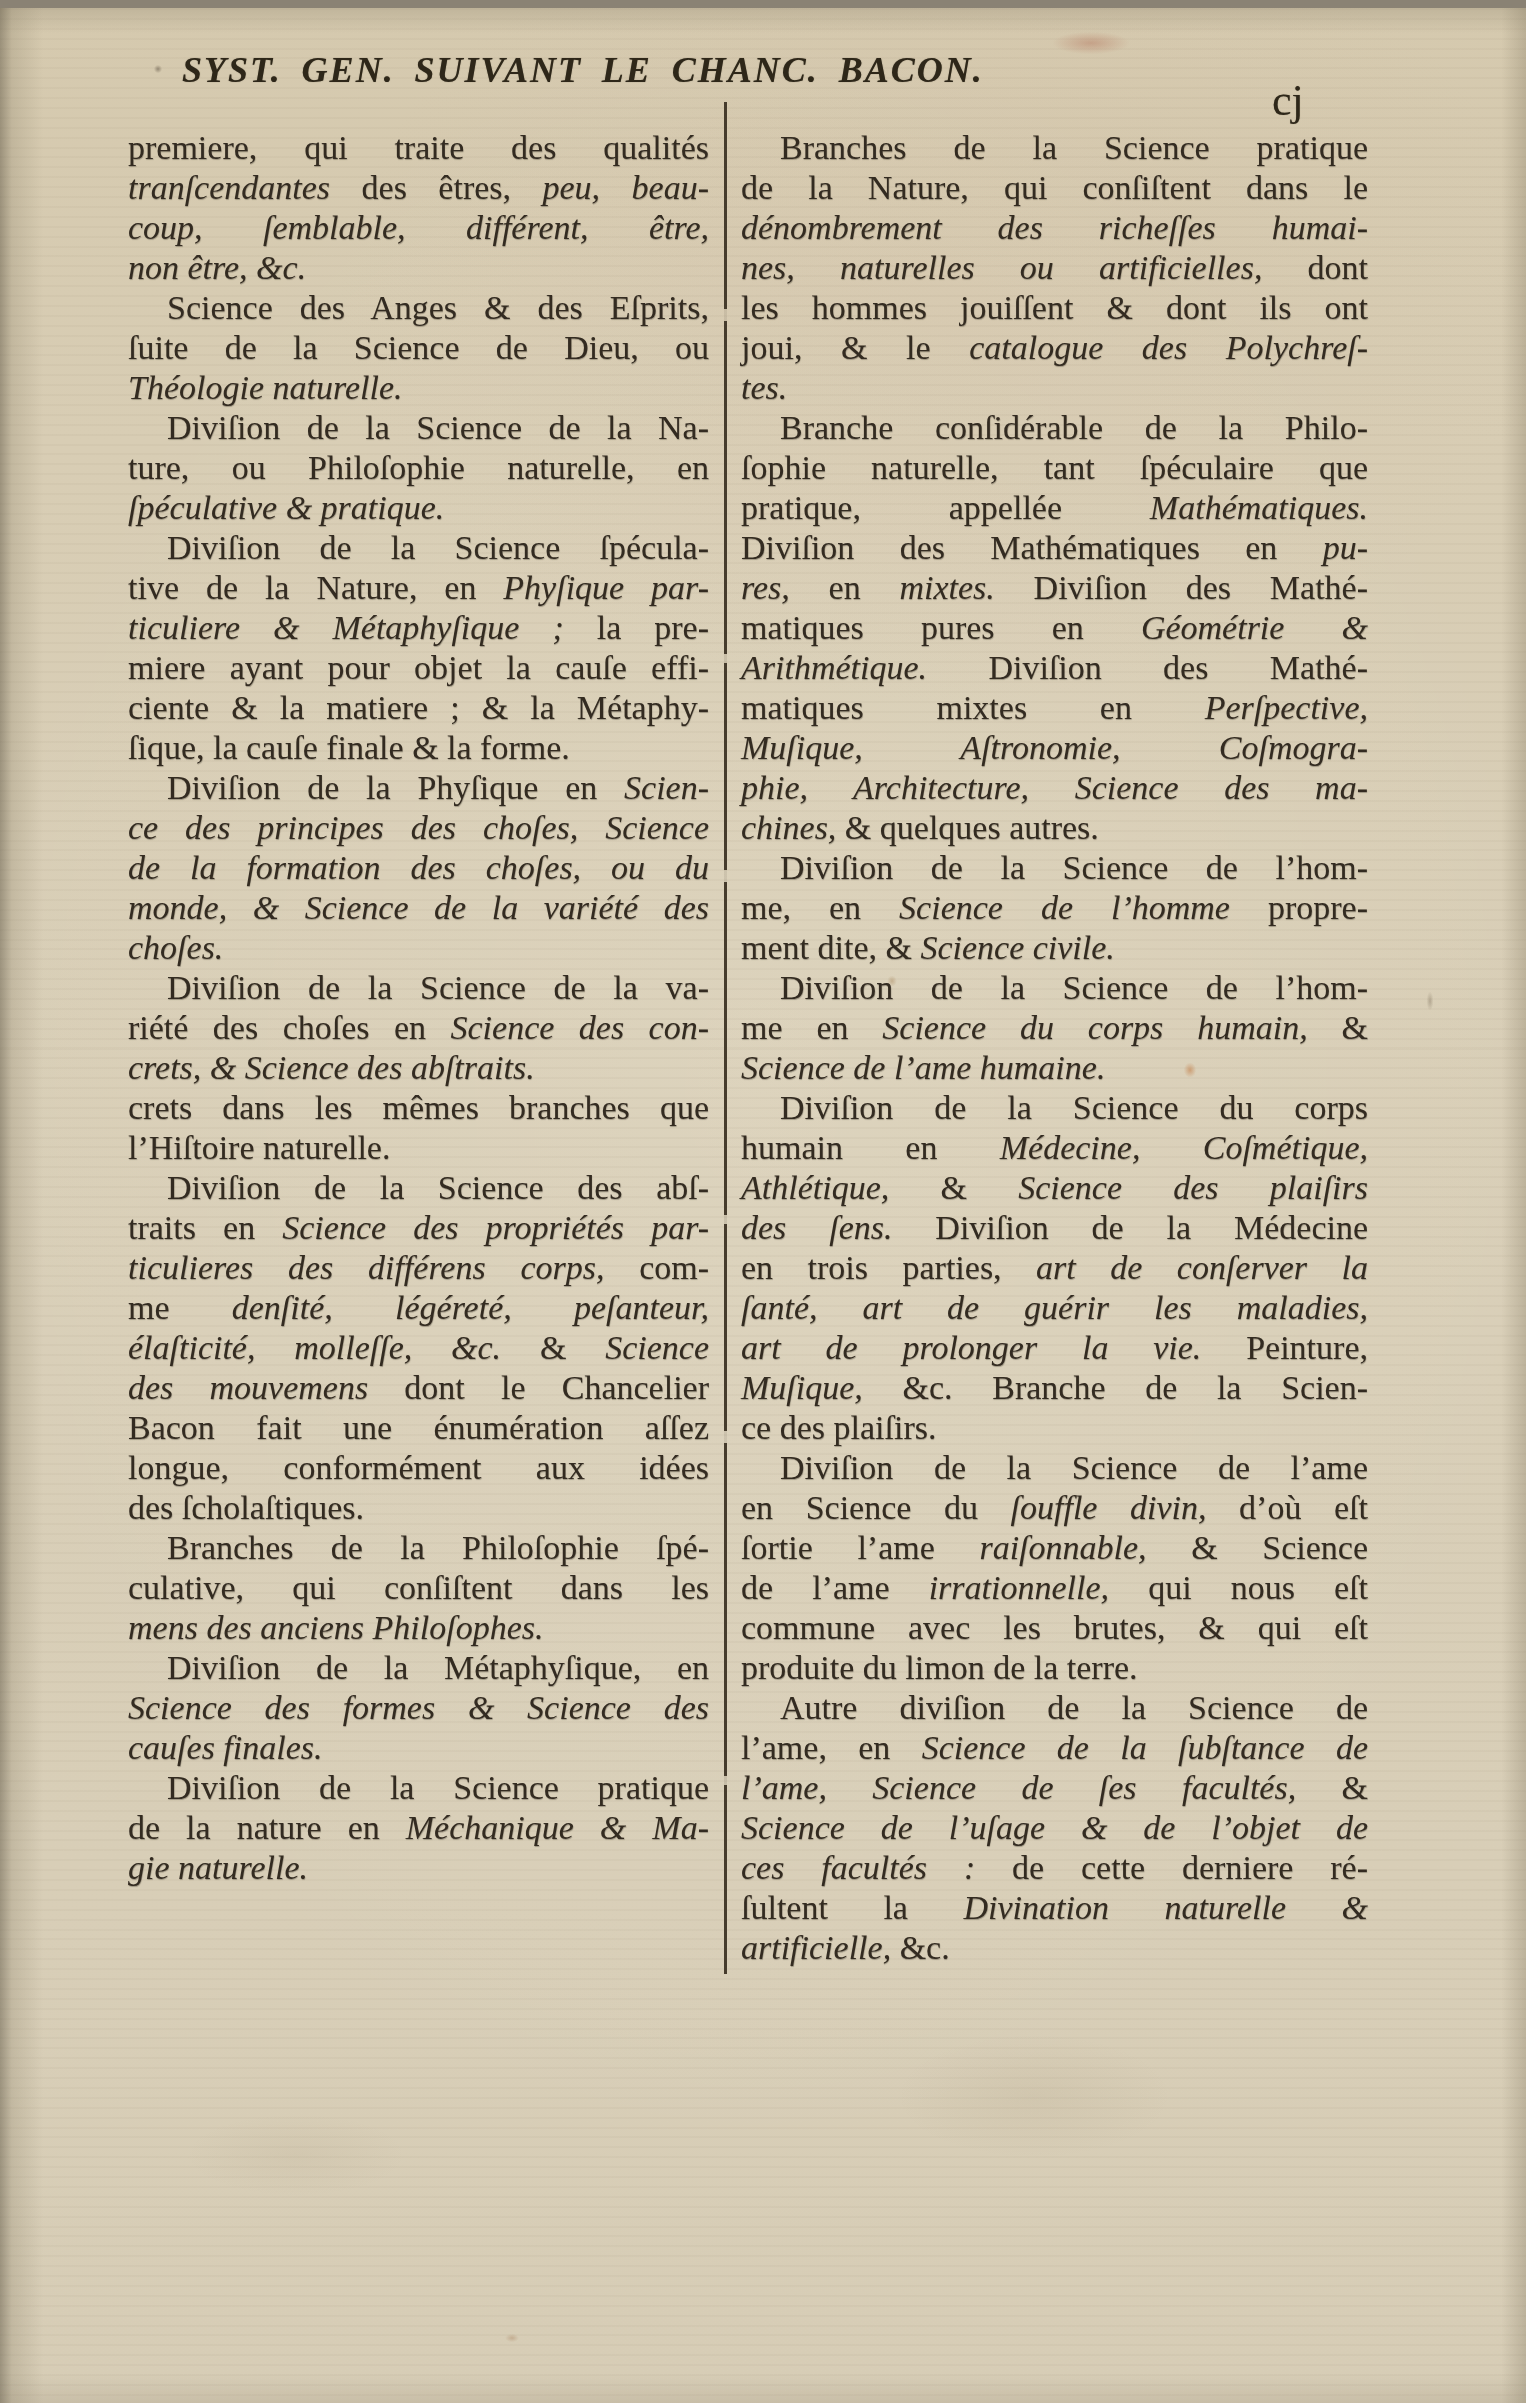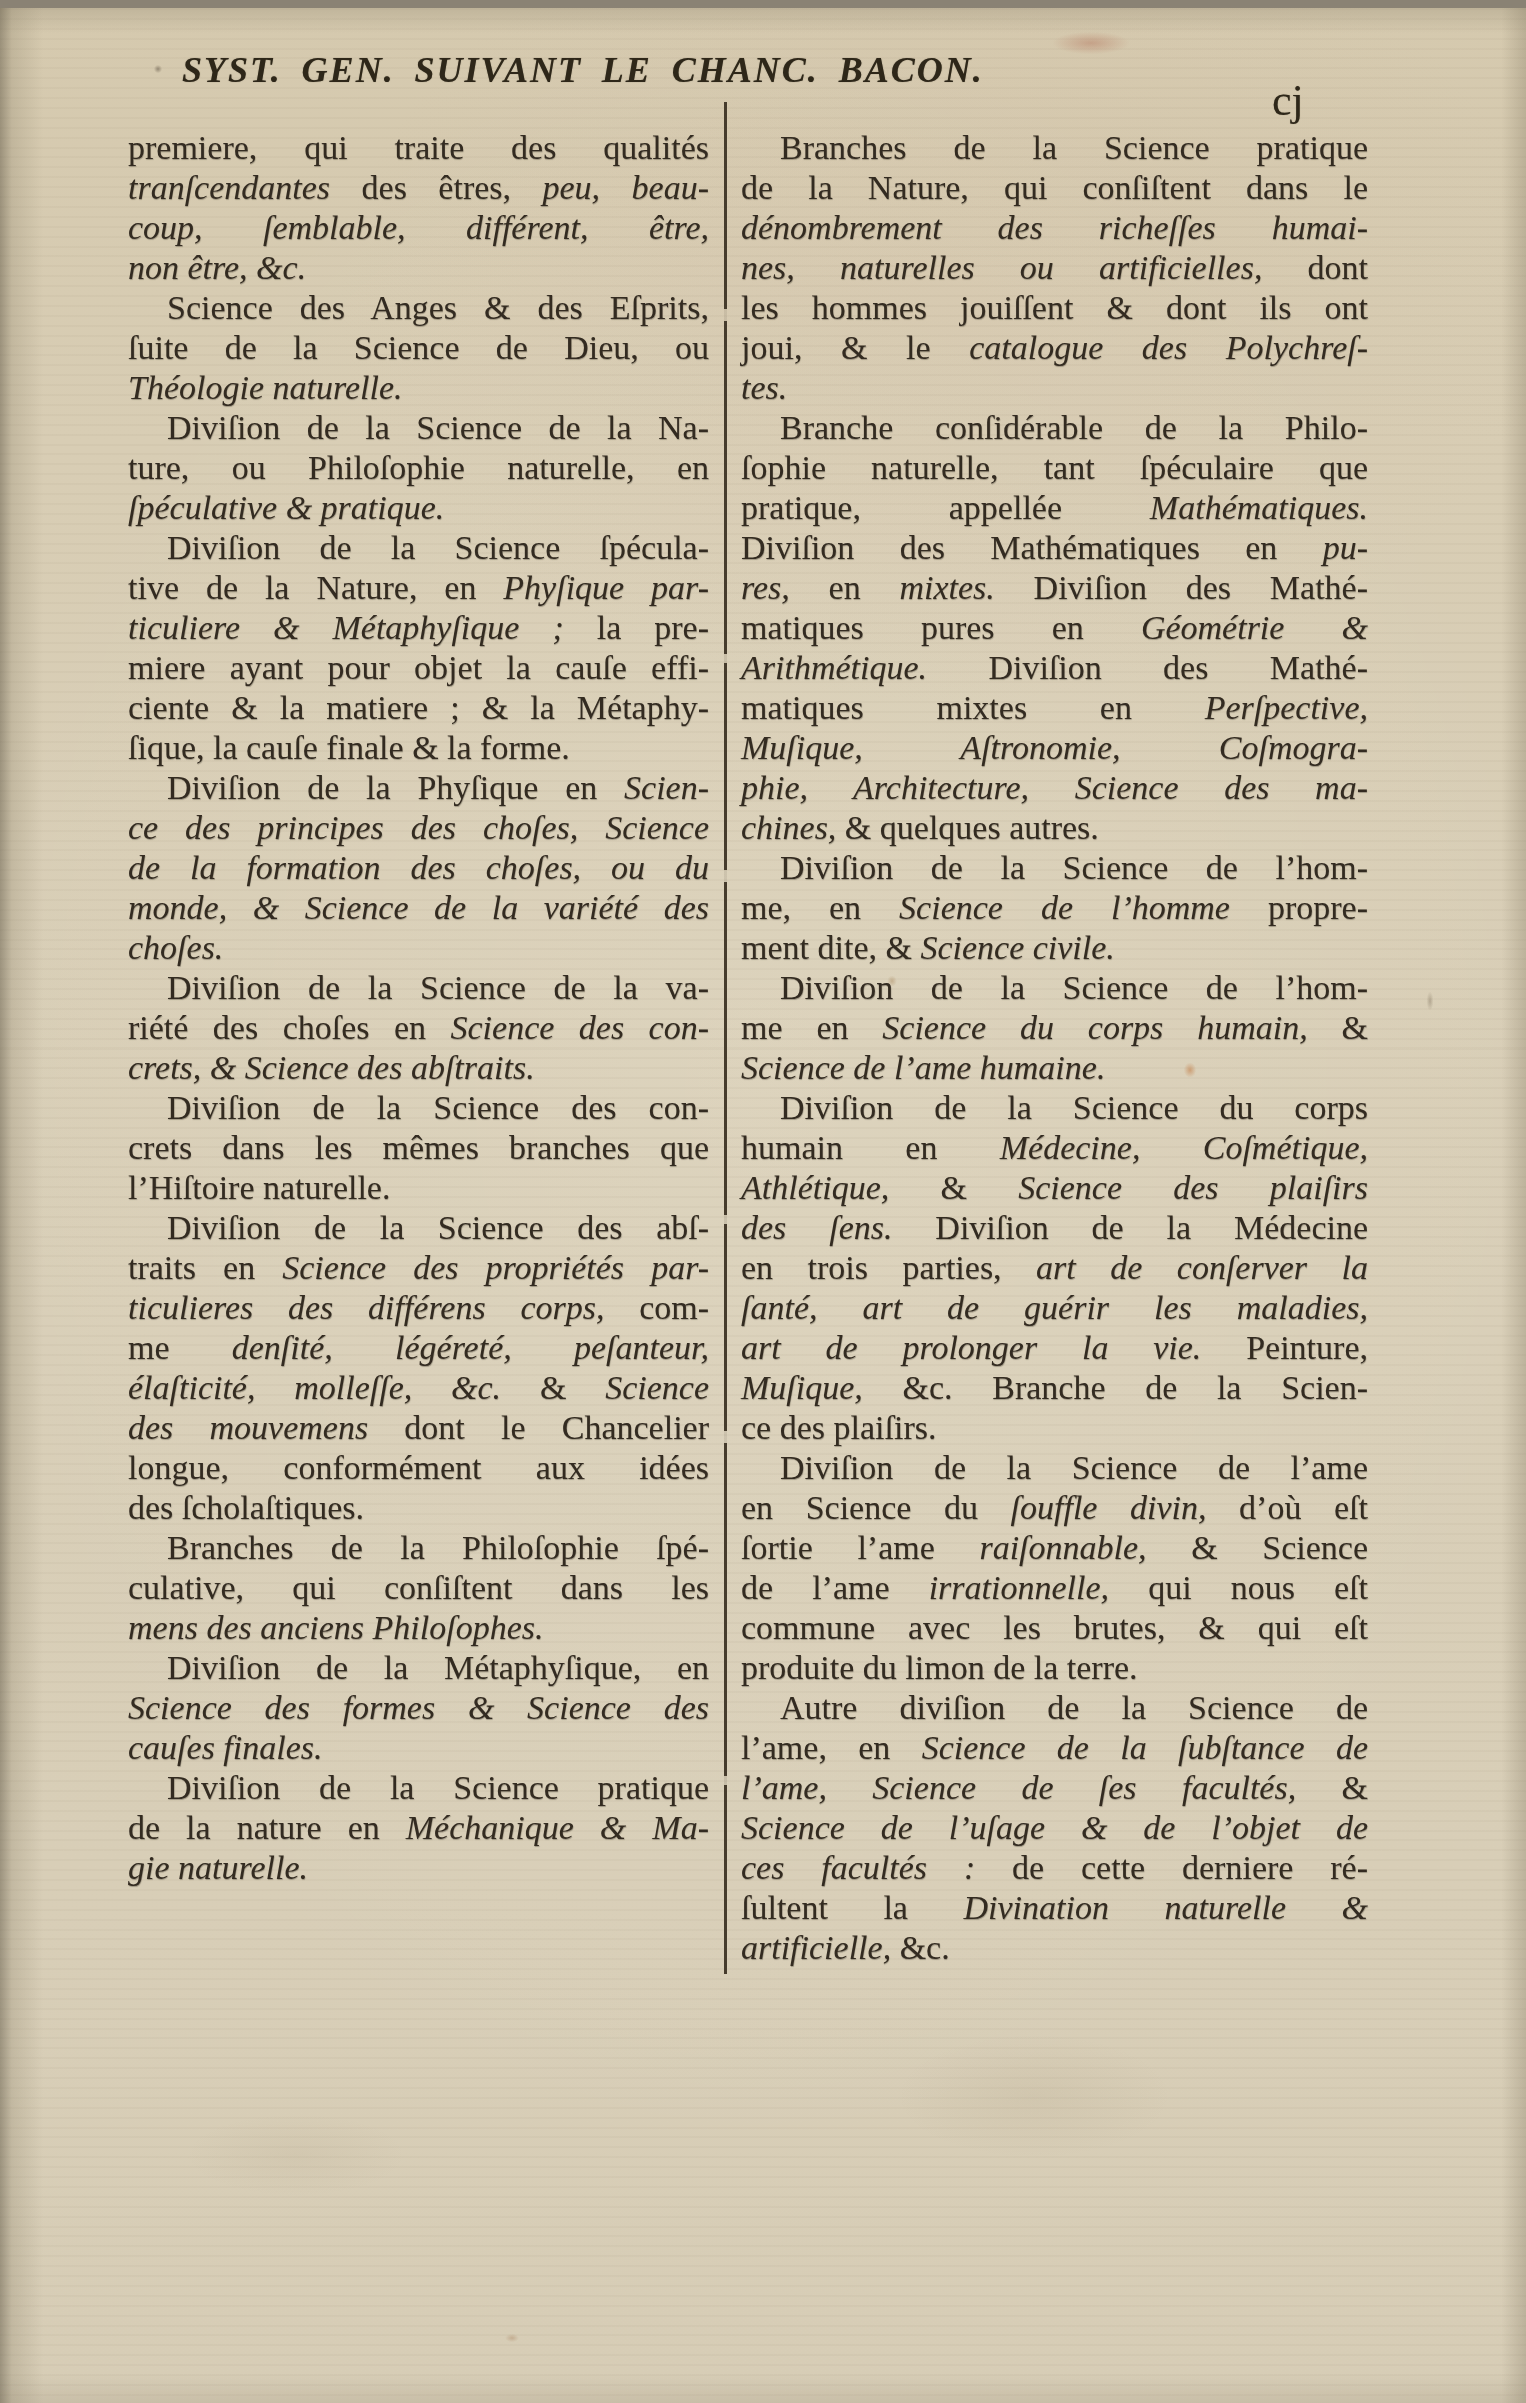--- a/index.html
+++ b/index.html
@@ -99,29 +99,29 @@
       <div class="line just"><span>ciente &amp; la matiere ; &amp; la Métaphy-</span></div>
       <div class="line"><span>ſique, la cauſe finale &amp; la forme.</span></div>
       <div class="line ind just"><span>Diviſion de la Phyſique en </span><span class="it">Scien-</span></div>
       <div class="line just"><span class="it">ce des principes des choſes, Science</span></div>
       <div class="line just"><span class="it">de la formation des choſes, ou du</span></div>
       <div class="line just"><span class="it">monde, &amp; Science de la variété des</span></div>
       <div class="line"><span class="it">choſes.</span></div>
       <div class="line ind just"><span>Diviſion de la Science de la va-</span></div>
       <div class="line just"><span>riété des choſes en </span><span class="it">Science des con-</span></div>
       <div class="line"><span class="it">crets, &amp; Science des abſtraits.</span></div>
-      <div class="line ind just"><span>Diviſion de la Science des con-</span></div>
       <div class="line just"><span>crets dans les mêmes branches que</span></div>
       <div class="line"><span>l’Hiſtoire naturelle.</span></div>
       <div class="line ind just"><span>Diviſion de la Science des abſ-</span></div>
       <div class="line just"><span>traits en </span><span class="it">Science des propriétés par-</span></div>
       <div class="line just"><span class="it">ticulieres des différens corps,</span><span> com-</span></div>
       <div class="line just"><span>me </span><span class="it">denſité, légéreté, peſanteur,</span></div>
       <div class="line just"><span class="it">élaſticité, molleſſe, &amp;c.</span><span> &amp; </span><span class="it">Science</span></div>
       <div class="line just"><span class="it">des mouvemens</span><span> dont le Chancelier</span></div>
+      <div class="line just"><span>Bacon fait une énumération aſſez</span></div>
       <div class="line just"><span>longue, conformément aux idées</span></div>
       <div class="line"><span>des ſcholaſtiques.</span></div>
       <div class="line ind just"><span>Branches de la Philoſophie ſpé-</span></div>
       <div class="line just"><span>culative, qui conſiſtent dans les</span></div>
       <div class="line"><span class="it">mens des anciens Philoſophes.</span></div>
       <div class="line ind just"><span>Diviſion de la Métaphyſique, en</span></div>
       <div class="line just"><span class="it">Science des formes &amp; Science des</span></div>
       <div class="line"><span class="it">cauſes finales.</span></div>
       <div class="line ind just"><span>Diviſion de la Science pratique</span></div>
       <div class="line just"><span>de la nature en </span><span class="it">Méchanique &amp; Ma-</span></div>

